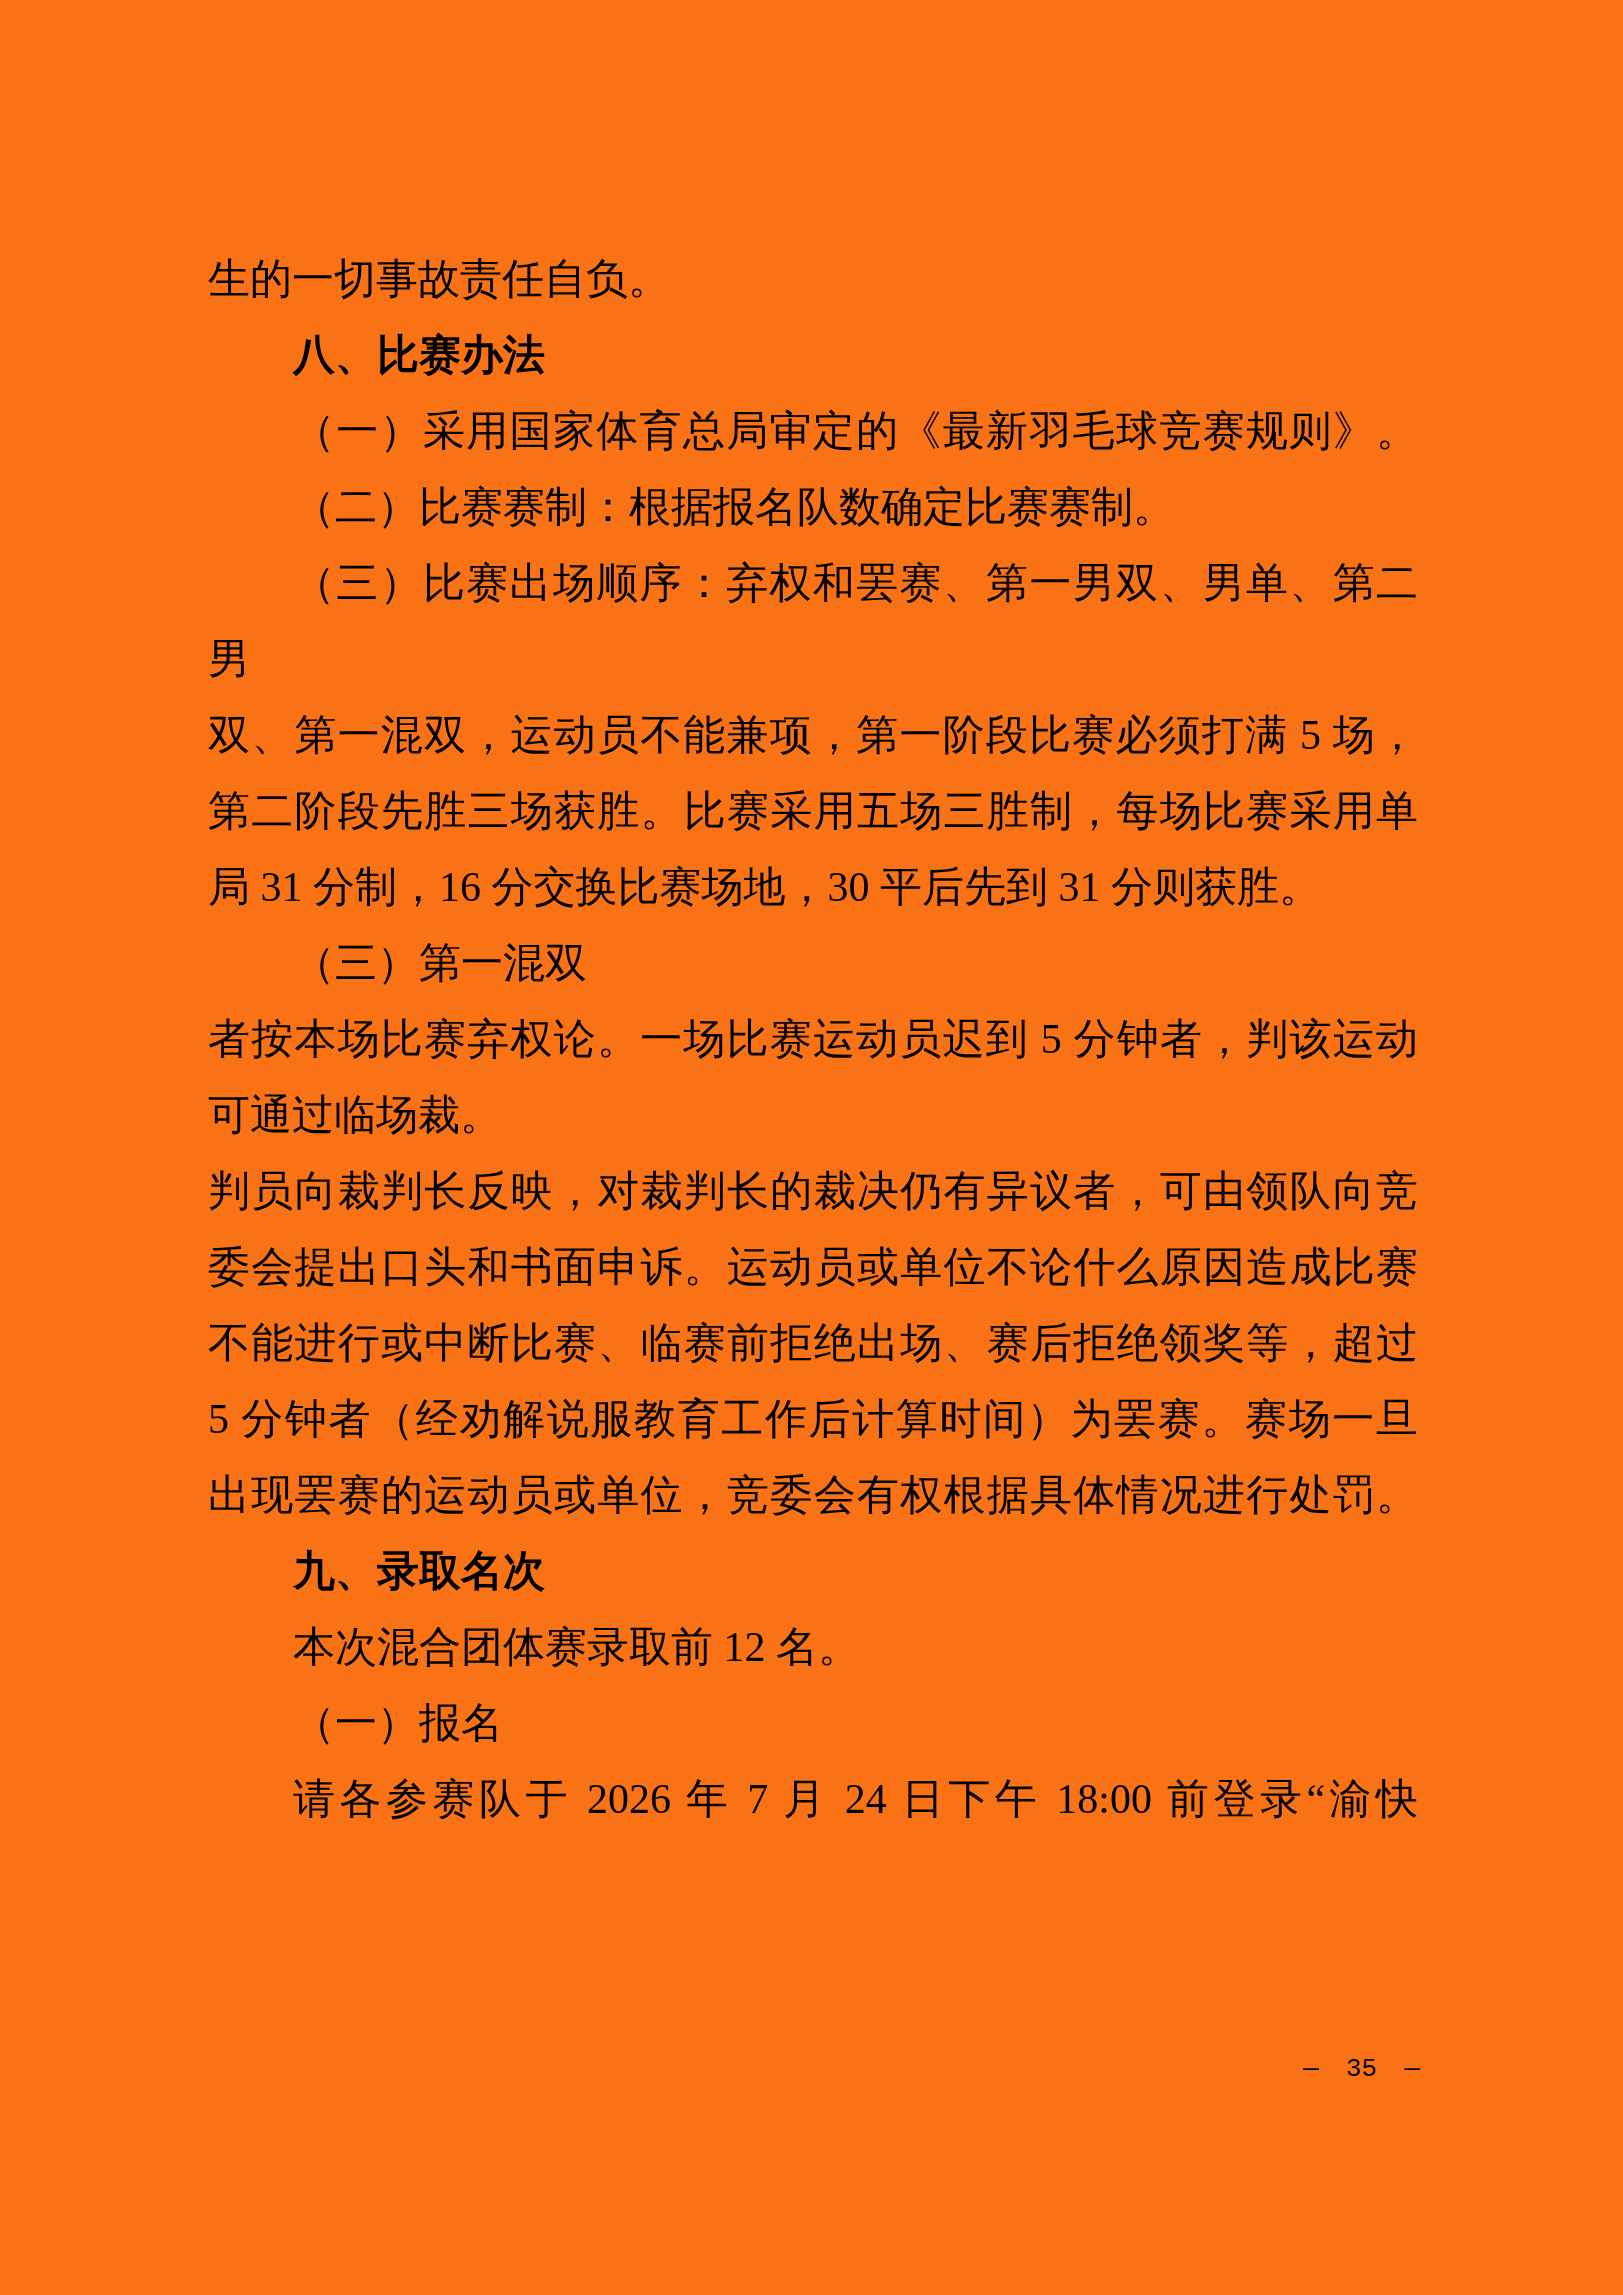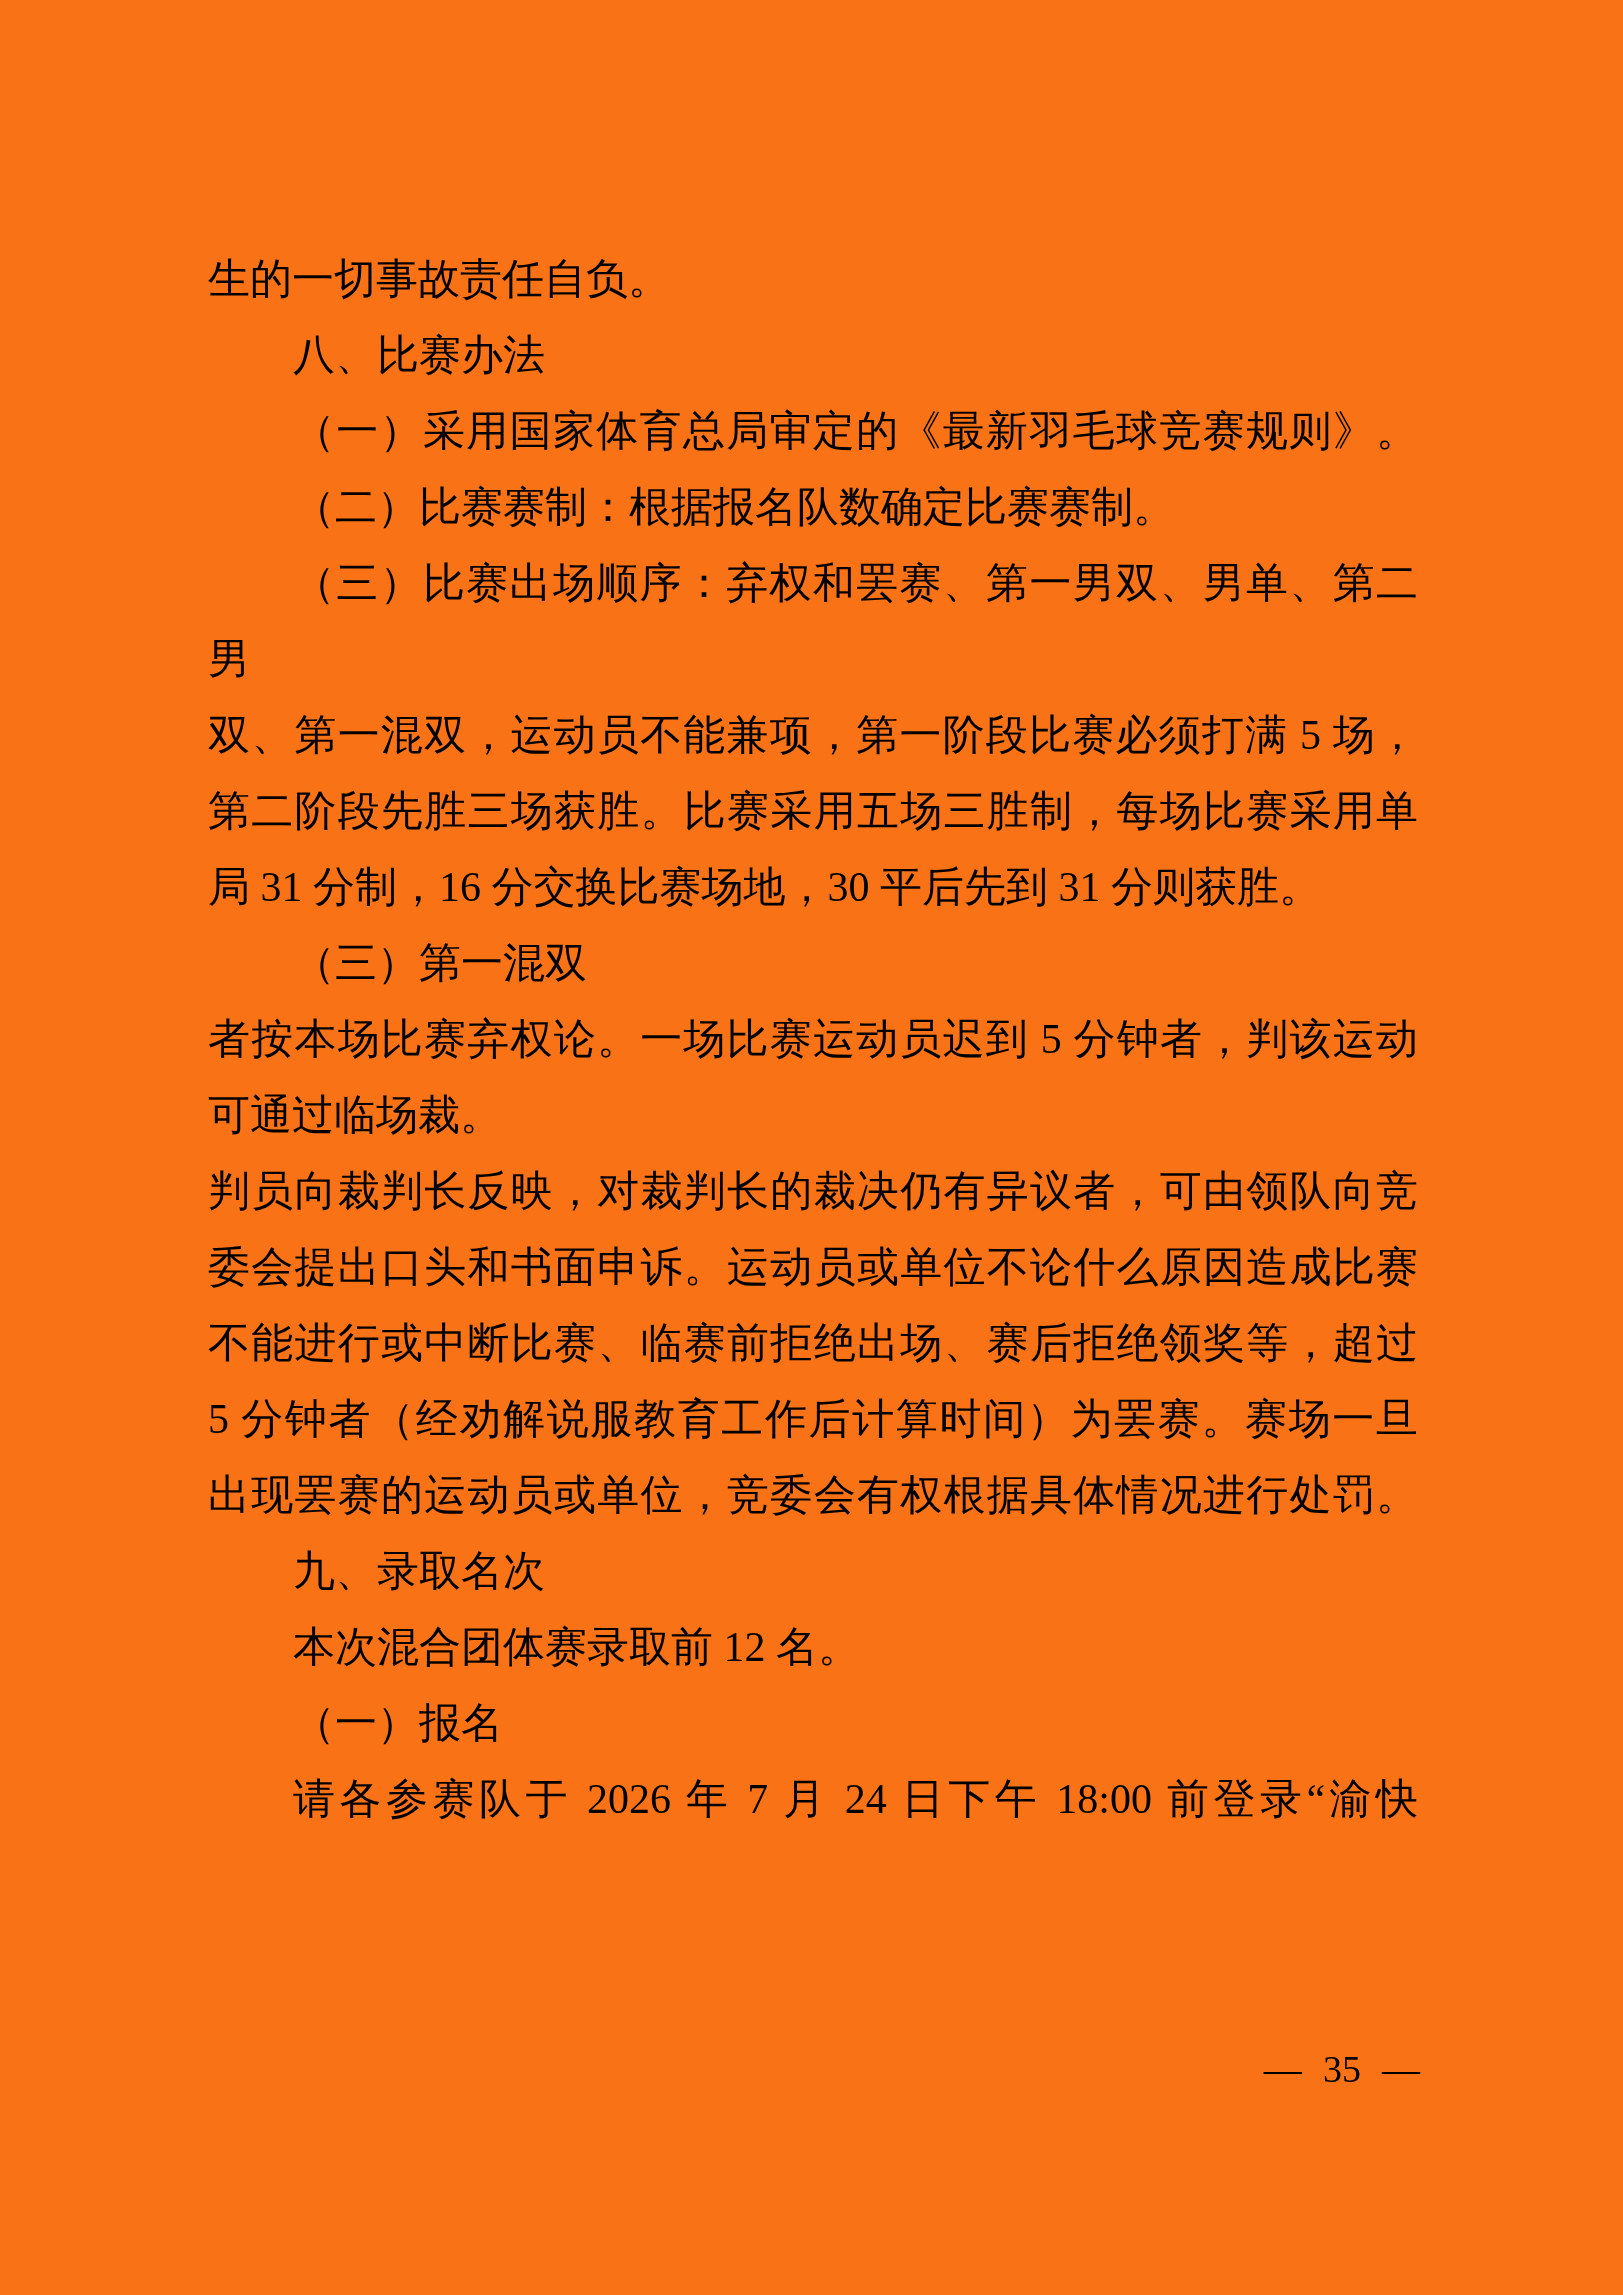--- a/index.html
+++ b/index.html
@@ -30,30 +30,30 @@
   }
   .line.ind {
     text-indent: 85px;
   }
   .line.j {
     text-align: justify;
     text-align-last: justify;
   }
   .line.h {
     font-family: "Liberation Sans", "DejaVu Sans", sans-serif;
-    font-weight: 400;
+    font-weight: 700;
   }
   .pagenum {
     position: absolute;
     right: 203px;
     top: 2047px;
-    font-size: 38px;
+    font-size: 26px;
     line-height: 44px;
     word-spacing: 11.6px;
-    font-family: Liberation Serif, serif;
+    font-family: Liberation Mono, monospace;
     color: #000000;
   }
 </style>
 </head>
 <body>
 
 <div class="page">
   <div class="content">
     <div class="line">生的一切事故责任自负。</div>
     <div class="line ind h">八、比赛办法</div>

